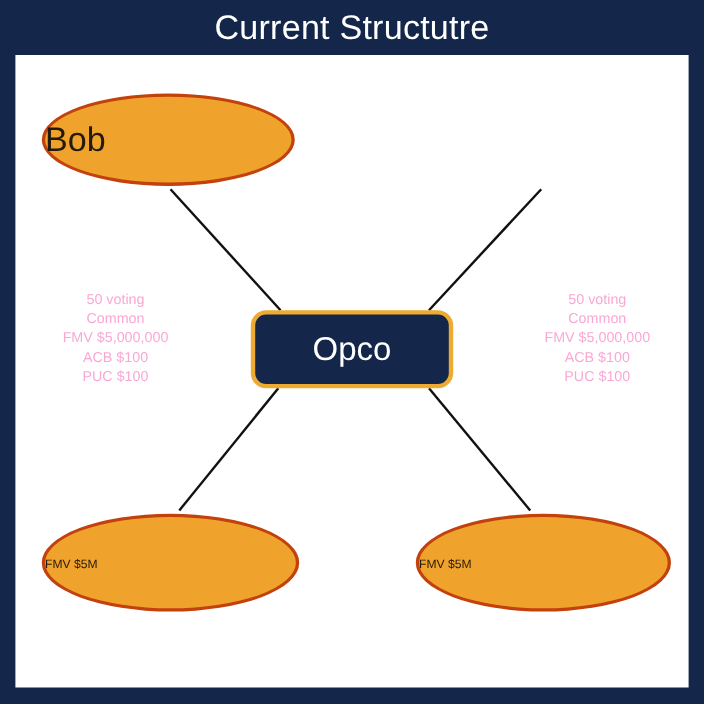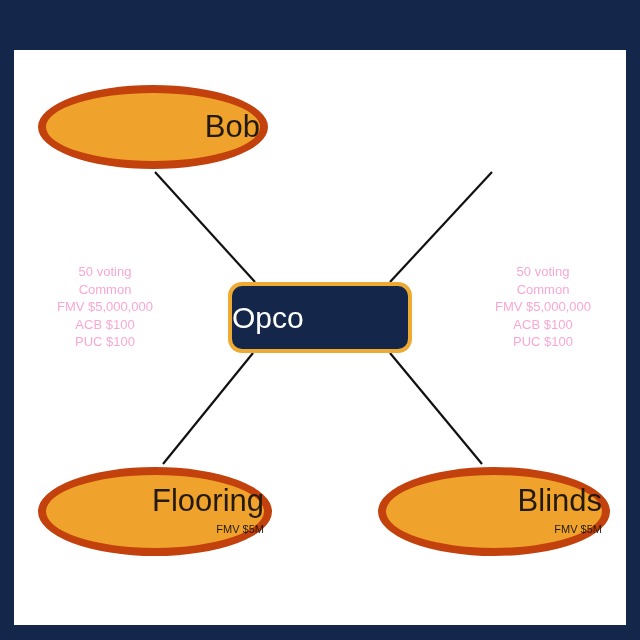--- a/index.html
+++ b/index.html
@@ -49,25 +49,25 @@
     top: 0;
     width: 640px;
     height: 640px;
     pointer-events: none;
   }
   
   .node-ellipse {
     position: absolute;
     box-sizing: border-box;
     background: #f0a32c;
-    border: 8px solid #c2410c;
+    border: 3px solid #c2410c;
     border-radius: 50%;
     display: flex;
     flex-direction: column;
-    align-items: flex-end;
+    align-items: flex-start;
     justify-content: center;
   }
   .node-ellipse .node-label {
     color: #241a0c;
     font-size: 31px;
     font-weight: 400;
     line-height: 34px;
     font-family: "Liberation Sans", sans-serif;
   }
   .node-ellipse.with-sub .node-label {
@@ -92,21 +92,21 @@
     box-sizing: border-box;
     left: 228px;
     top: 282px;
     width: 184px;
     height: 71px;
     background: #14274a;
     border: 4px solid #eeab33;
     border-radius: 14px;
     display: flex;
     align-items: center;
-    justify-content: flex-start;
+    justify-content: center;
   }
   #node-opco .node-label {
     color: #ffffff;
     font-size: 30px;
     font-weight: 400;
     line-height: 34px;
     font-family: "Liberation Sans", sans-serif;
   }
   
   .annotation {
@@ -119,46 +119,45 @@
   }
   .annotation .ann-line { display: block; }
   #annotation-left  { left: 30px;  top: 263px; width: 150px; text-align: center; }
   #annotation-right { left: 468px; top: 263px; width: 150px; text-align: center; }
 </style>
 </head>
 <body>
 
 <div id="canvas">
 
+  <div id="title">Current Structutre</div>
 
   <div id="panel"></div>
 
   <svg id="edges" viewBox="0 0 640 640" xmlns="http://www.w3.org/2000/svg">
     <line x1="155" y1="172" x2="255" y2="282" stroke="#111111" stroke-width="2.2"></line>
     <line x1="492" y1="172" x2="390" y2="282" stroke="#111111" stroke-width="2.2"></line>
     <line x1="253" y1="353" x2="163" y2="464" stroke="#111111" stroke-width="2.2"></line>
     <line x1="390" y1="353" x2="482" y2="464" stroke="#111111" stroke-width="2.2"></line>
   </svg>
 
   <div class="node-ellipse" id="node-bob">
     <span class="node-label">Bob</span>
   </div>
 
 
   <div id="node-opco">
     <span class="node-label">Opco</span>
   </div>
 
   <div class="node-ellipse with-sub" id="node-flooring">
-    <span class="node-label">Flooring</span>
     <span class="node-sub">FMV $5M</span>
   </div>
 
   <div class="node-ellipse with-sub" id="node-blinds">
-    <span class="node-label">Blinds</span>
     <span class="node-sub">FMV $5M</span>
   </div>
 
   <div class="annotation" id="annotation-left">
     <span class="ann-line">50 voting</span>
     <span class="ann-line">Common</span>
     <span class="ann-line">FMV $5,000,000</span>
     <span class="ann-line">ACB $100</span>
     <span class="ann-line">PUC $100</span>
   </div>

